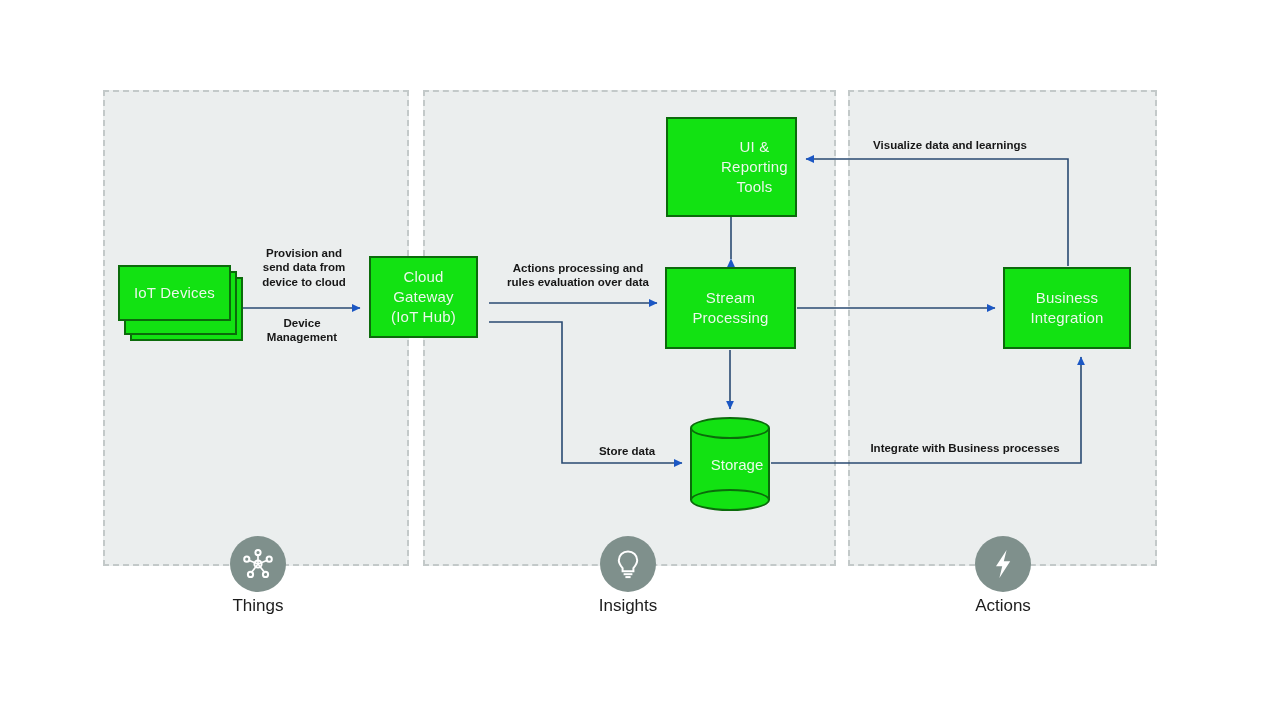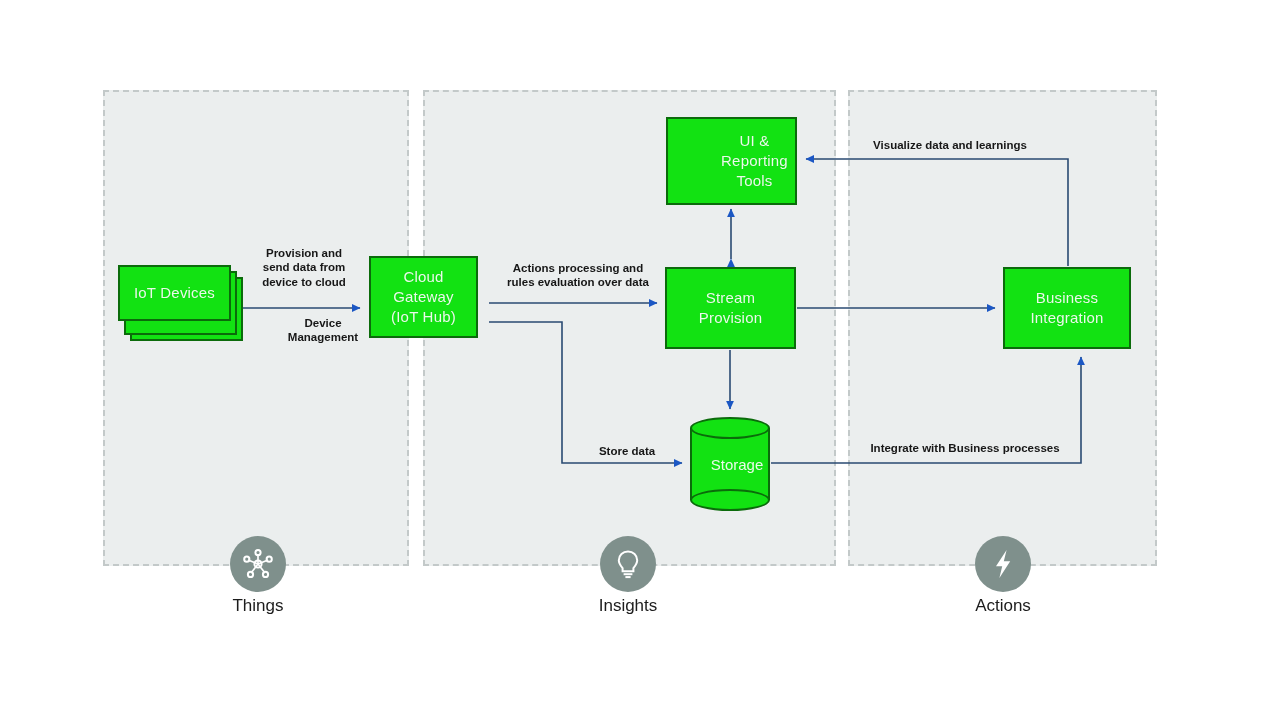--- a/index.html
+++ b/index.html
@@ -51,21 +51,21 @@
     background: #12e212;
     border: 2px solid #0b6b0b;
     box-sizing: border-box;
     z-index: 3;
   }
 
   #node-iot    { left: 118px; top: 265px; width: 113px; height: 56px; }
   #stack-1     { left: 124px; top: 271px; width: 113px; height: 64px; z-index: 4;}
   #stack-2     { left: 130px; top: 277px; width: 113px; height: 64px; z-index: 3;}
   #node-gateway{ left: 369px; top: 256px; width: 109px; height: 82px; }
-  #node-ui     { left: 666px; top: 117px; width: 131px; height: 88px; padding-left: 46px; }
+  #node-ui     { left: 666px; top: 117px; width: 131px; height: 100px; padding-left: 46px; }
   #node-stream { left: 665px; top: 267px; width: 131px; height: 82px; }
   #node-business{left: 1003px; top: 267px; width: 128px; height: 82px; }
 
   #node-storage {
     position: absolute;
     left: 690px; top: 417px; width: 80px; height: 94px;
     z-index: 5;
   }
   #node-storage .cyl-body {
     position: absolute;
@@ -218,40 +218,40 @@
   </div>
 
   <div class="node-box" id="node-ui">
     <span style="white-space:pre-line">UI &amp;
 Reporting
 Tools</span>
   </div>
 
   <div class="node-box" id="node-stream">
     <span style="white-space:pre-line">Stream
-Provision</span>
+Processing</span>
   </div>
 
   <div class="node-box" id="node-business">
     <span style="white-space:pre-line">Business
 Integration</span>
   </div>
 
   <div id="node-storage">
     <div class="cyl-body"></div>
     <div class="cyl-bottom"></div>
     <div class="cyl-top"></div>
     <div class="cyl-label">Storage</div>
   </div>
 
   <div class="edge-label" style="left:241px; top:246px; width:126px;">Provision and
 send data from
 device to cloud</div>
 
-  <div class="edge-label" style="left:271px; top:316px; width:104px;">Device
+  <div class="edge-label" style="left:250px; top:316px; width:104px;">Device
 Management</div>
 
   <div class="edge-label" style="left:497px; top:261px; width:162px;">Actions processing and
 rules evaluation over data</div>
 
   <div class="edge-label nowrap" style="left:585px; top:444px; width:84px;">Store data</div>
 
   <div class="edge-label nowrap" style="left:857px; top:441px; width:216px;">Integrate with Business processes</div>
 
   <div class="edge-label nowrap" style="left:861px; top:138px; width:178px;">Visualize data and learnings</div>

